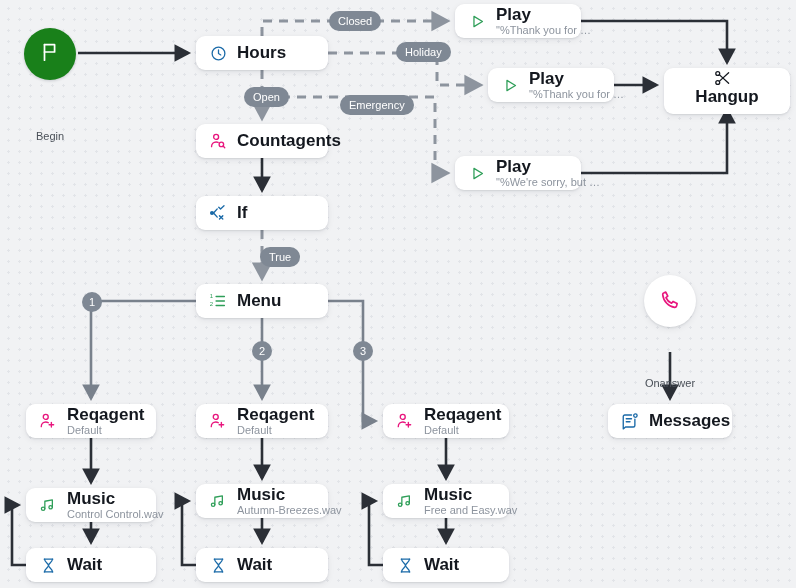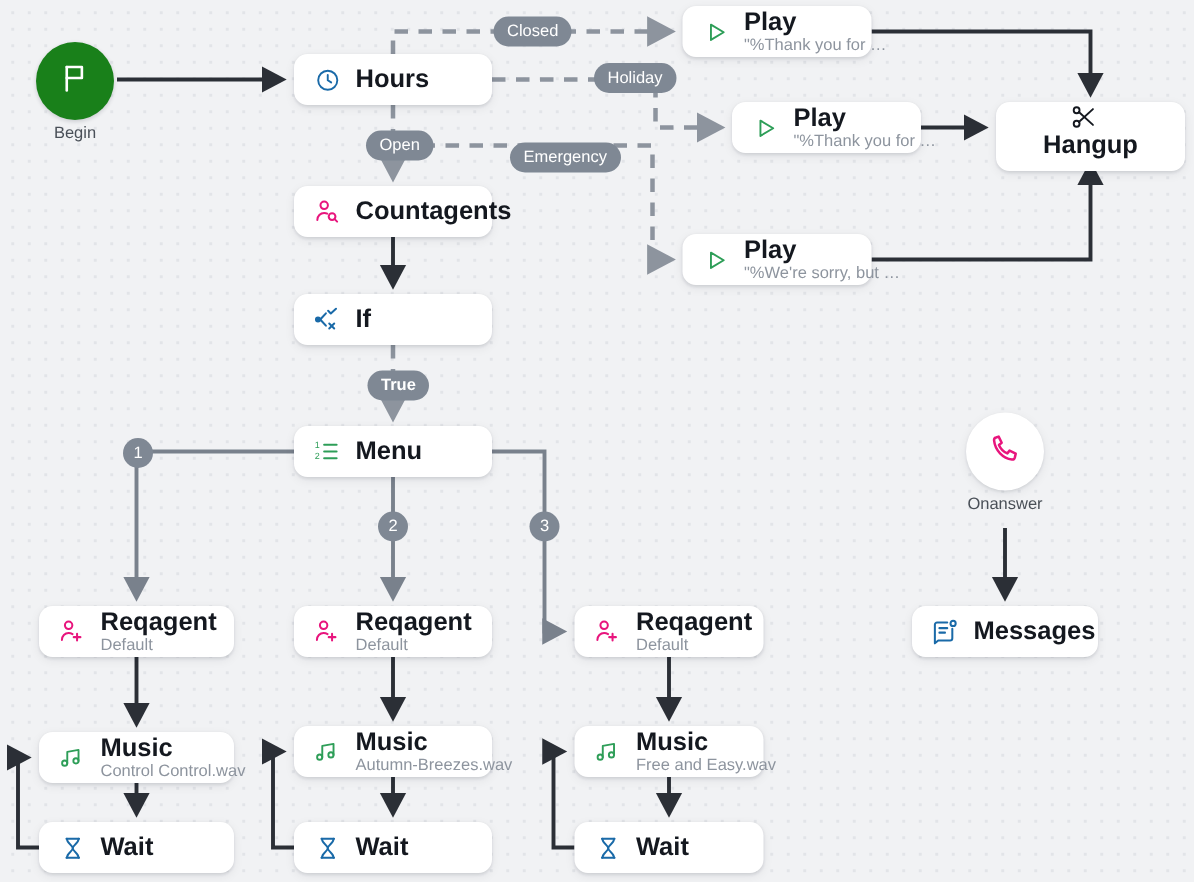--- a/index.html
+++ b/index.html
@@ -72,20 +72,21 @@
     background: #ffffff;
     box-shadow: 0 1px 2px rgba(16,24,40,0.10), 0 2px 7px rgba(16,24,40,0.07);
   }
   .round-label {
     position: absolute;
     text-align: center;
     font-size: 11px;
     color: #4a5058;
     z-index: 3;
     white-space: nowrap;
+    margin-top: 47px;
   }
 
   
   .pill {
     position: absolute;
     background: #7f8894;
     color: #ffffff;
     border-radius: 11px;
     height: 20px;
     padding: 0 9px;
@@ -428,18 +429,18 @@
     </span>
     <span class="txt">
         <span class="t1">Messages</span>
       </span>
   </div>
 
   <div class="pill" style="left:329px; top:11px;">Closed</div>
   <div class="pill" style="left:396px; top:42px;">Holiday</div>
   <div class="pill" style="left:244px; top:87px;">Open</div>
   <div class="pill" style="left:340px; top:95px;">Emergency</div>
-  <div class="pill" style="left:245px; top:247px;font-weight:bold;">True</div>
+  <div class="pill" style="left:260px; top:247px;">True</div>
   <div class="pill num" style="left:82px; top:292px;">1</div>
   <div class="pill num" style="left:252px; top:341px;">2</div>
   <div class="pill num" style="left:353px; top:341px;">3</div>
 
 </div>
 
 </body></html>

